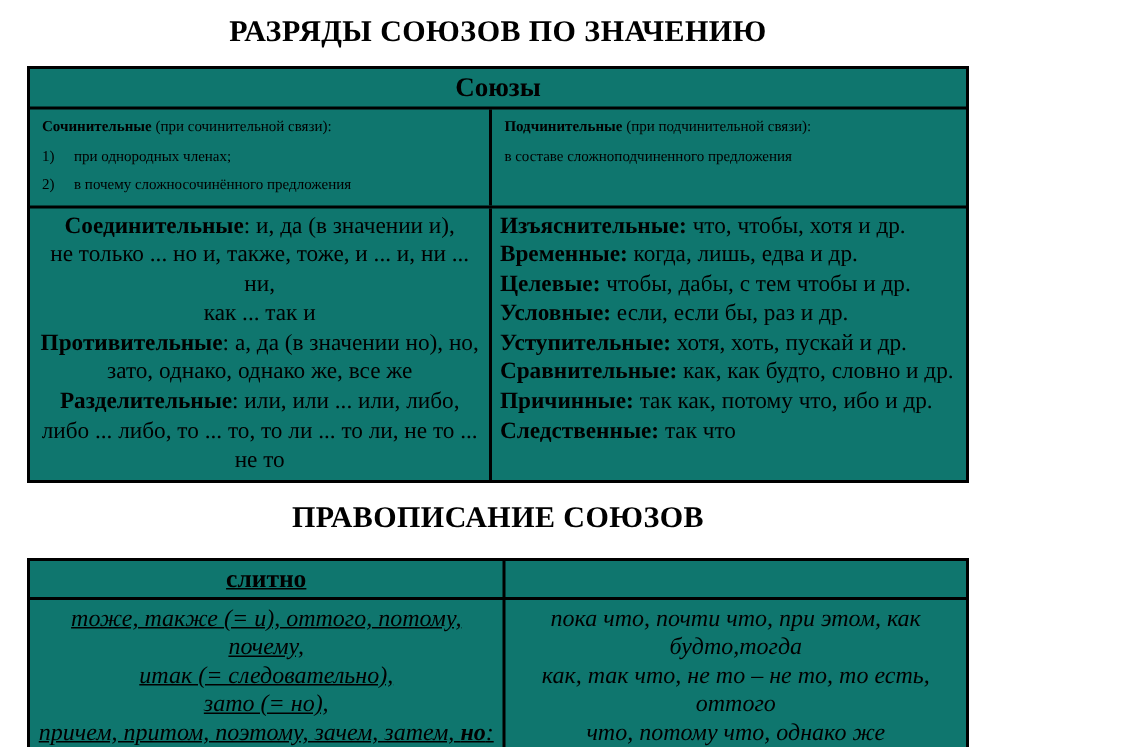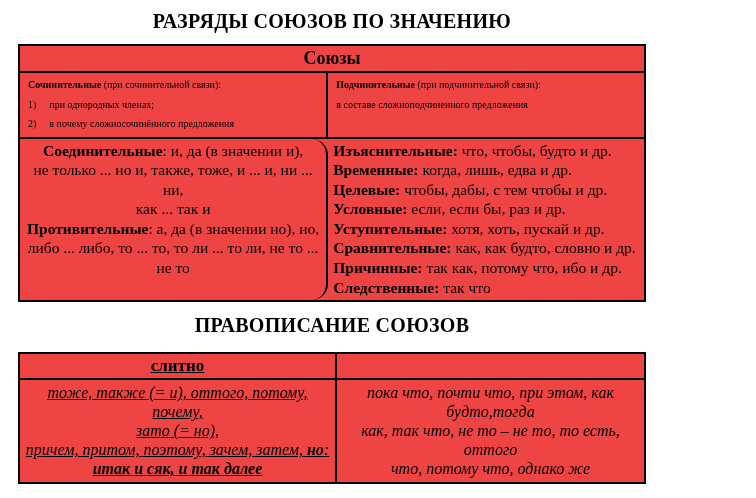--- a/index.html
+++ b/index.html
@@ -18,21 +18,21 @@
     font-size: 20px;
     line-height: 22px;
     letter-spacing: 0.3px;
   }
   .title-main { margin-top: 0; }
   .title-spelling { margin-top: 12px; }
 
   .tbl {
     margin: 12px 18px 0 18px;
     border: 2px solid #000;
-    background: #ef4444;
+    background: #0f766e;
   }
   .tbl2 { margin-top: 16px; }
 
   .caption-row {
     text-align: center;
     font-weight: bold;
     font-size: 18px;
     line-height: 23px;
     padding: 1px 0;
     border-bottom: 2px solid #000;
@@ -45,21 +45,21 @@
   .t1-left { width: 49.4%; border-right: 2px solid #000; }
   .t1-right { flex: 1; }
   .t2-left { width: 50.8%; border-right: 2px solid #000; text-decoration: underline; }
   .t2-right { flex: 1; }
 
   .head-cell { font-size: 10px; line-height: 19.5px; padding: 2px 8px 3px 8px; }
   .b { font-weight: bold; }
   .num { display: inline-block; margin-right: 13px; }
 
   .body-cell { font-size: 15.5px; line-height: 19.6px; padding: 2px 5px 3px 5px; }
-  .centered { text-align: center; border-radius: 16px; }
+  .centered { text-align: center; }
 
   .type-line { white-space: normal; }
 
   .t2-head-cell {
     text-align: center;
     font-weight: bold;
     font-size: 17px;
     line-height: 21px;
     padding: 1px 0 2px 0;
   }
@@ -93,45 +93,48 @@
         <div>в составе сложноподчиненного предложения</div>
       </div>
     </div>
 
     <div class="row">
       <div class="cell t1-left body-cell centered">
         <div class="type-line"><span class="b">Соединительные</span><span>: и, да (в значении и),</span></div>
         <div class="type-line"><span class="b"></span><span>не только ... но и, также, тоже, и ... и, ни ... ни,</span></div>
         <div class="type-line"><span class="b"></span><span>как ... так и</span></div>
         <div class="type-line"><span class="b">Противительные</span><span>: а, да (в значении но), но,</span></div>
+        <div class="type-line"><span class="b"></span><span>зато, однако, однако же, все же</span></div>
+        <div class="type-line"><span class="b">Разделительные</span><span>: или, или ... или, либо,</span></div>
         <div class="type-line"><span class="b"></span><span>либо ... либо, то ... то, то ли ... то ли, не то ...</span></div>
         <div class="type-line"><span class="b"></span><span>не то</span></div>
       </div>
       <div class="cell t1-right body-cell">
-        <div class="type-line"><span class="b">Изъяснительные:</span><span> что, чтобы, будто и др.</span></div>
+        <div class="type-line"><span class="b">Изъяснительные:</span><span> что, чтобы, хотя и др.</span></div>
         <div class="type-line"><span class="b">Временные:</span><span> когда, лишь, едва и др.</span></div>
         <div class="type-line"><span class="b">Целевые:</span><span> чтобы, дабы, с тем чтобы и др.</span></div>
         <div class="type-line"><span class="b">Условные:</span><span> если, если бы, раз и др.</span></div>
         <div class="type-line"><span class="b">Уступительные:</span><span> хотя, хоть, пускай и др.</span></div>
         <div class="type-line"><span class="b">Сравнительные:</span><span> как, как будто, словно и др.</span></div>
         <div class="type-line"><span class="b">Причинные:</span><span> так как, потому что, ибо и др.</span></div>
         <div class="type-line"><span class="b">Следственные:</span><span> так что</span></div>
       </div>
     </div>
   </div>
 
   <div class="doc-title title-spelling">ПРАВОПИСАНИЕ СОЮЗОВ</div>
 
   <div class="tbl tbl2">
     <div class="row row-head">
       <div class="cell t2-left t2-head-cell">слитно</div>
     </div>
     <div class="row">
       <div class="cell t2-left t2-body-cell">
         <div class="type-line"><span>тоже, также (= и), оттого, потому, почему,</span><span class="b"></span><span></span></div>
+        <div class="type-line"><span>итак (= следовательно),</span><span class="b"></span><span></span></div>
         <div class="type-line"><span>зато (= но),</span><span class="b"></span><span></span></div>
         <div class="type-line"><span>причем, притом, поэтому, зачем, затем, </span><span class="b">но</span><span>:</span></div>
         <div class="type-line"><span></span><span class="b">итак и сяк, и так далее</span><span></span></div>
       </div>
       <div class="cell t2-right t2-body-cell">
         <div class="type-line"><span>пока что, почти что, при этом, как будто,тогда</span></div>
         <div class="type-line"><span>как, так что, не то – не то, то есть, оттого</span></div>
         <div class="type-line"><span>что, потому что, однако же</span></div>
       </div>
     </div>

